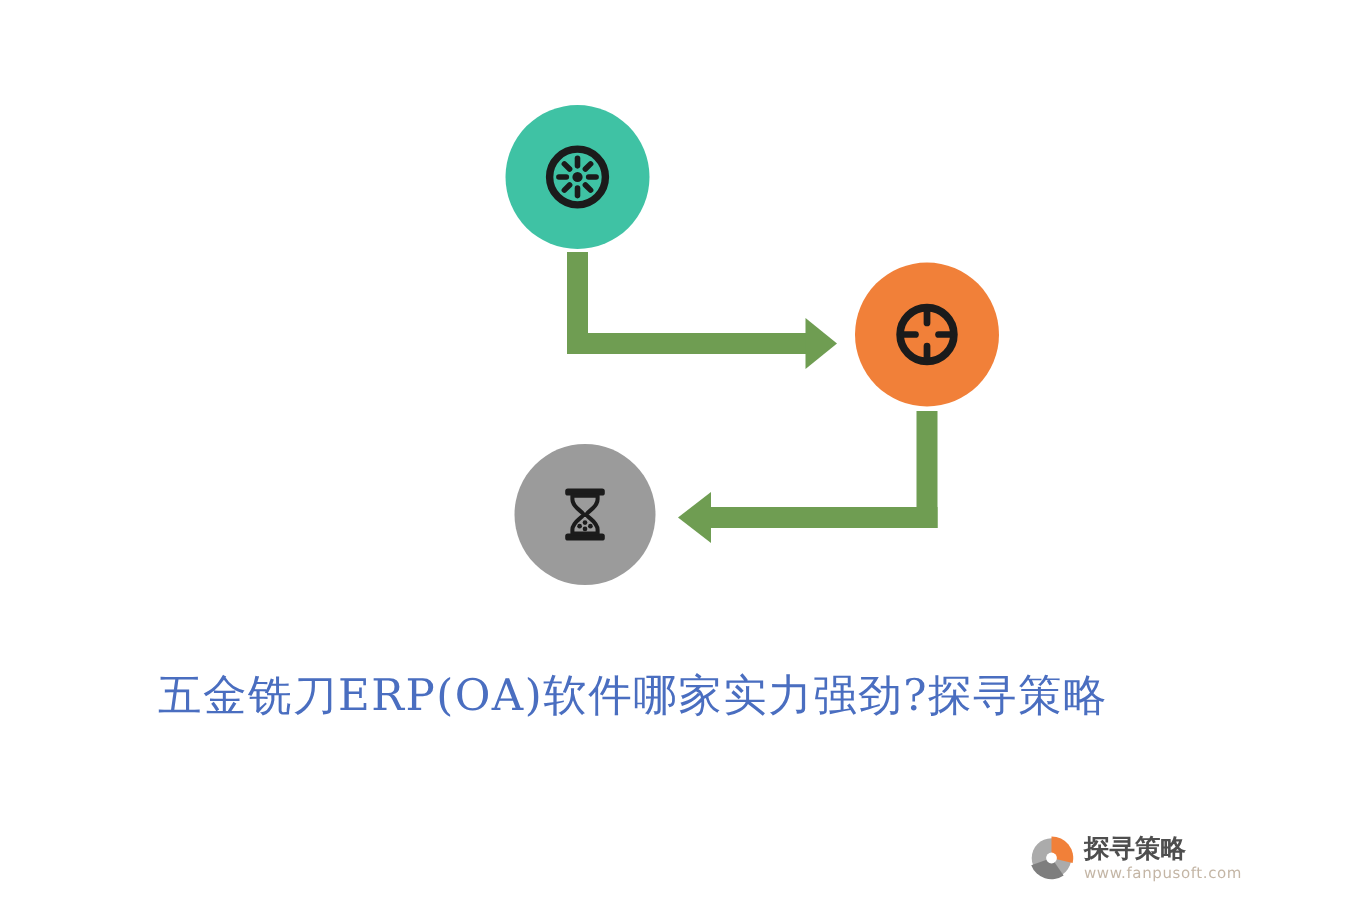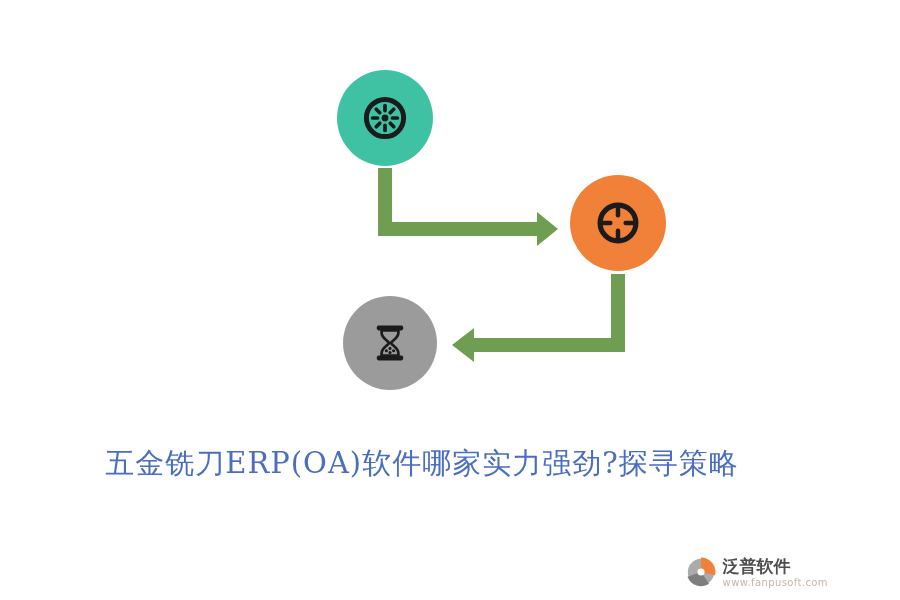--- a/index.html
+++ b/index.html
@@ -138,18 +138,18 @@
   <h1 class="title">五金铣刀ERP(OA)软件哪家实力强劲?探寻策略</h1>
 
   <div class="brand">
     <svg class="brand-mark" viewBox="0 0 100 100">
       <circle cx="50" cy="50" r="44" fill="#ababab"></circle>
       <path d="M50,50 L50,2 A48,48 0 0 1 97,61 Z" fill="#f18039"></path>
       <path d="M50,50 L5,66 A48,48 0 0 0 77,89 Z" fill="#7e7e7e"></path>
       <circle cx="50" cy="50" r="12" fill="#ffffff"></circle>
     </svg>
     <div class="brand-text">
-      <span class="brand-name">泛普软件</span>
+      <span class="brand-name">探寻策略</span>
       <span class="brand-url">www.fanpusoft.com</span>
     </div>
   </div>
 
 </div>
 
 </body></html>

